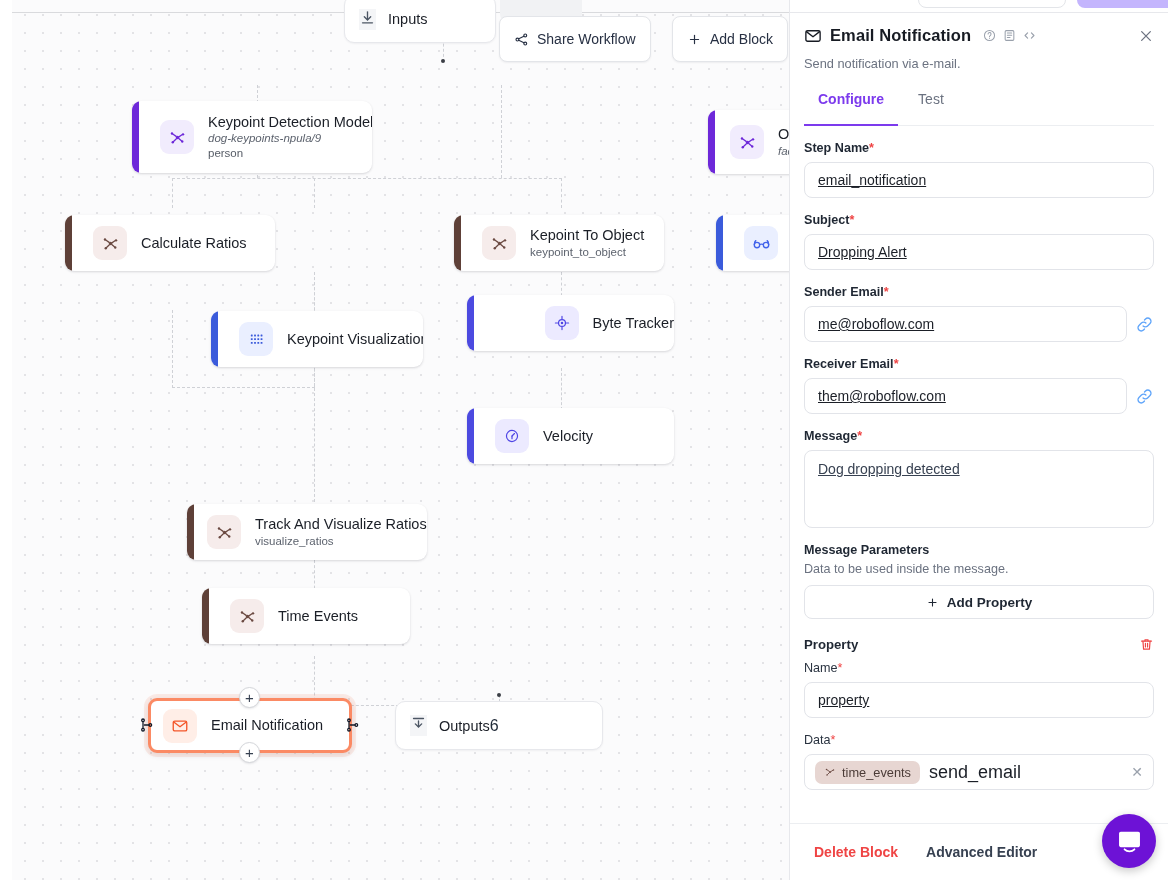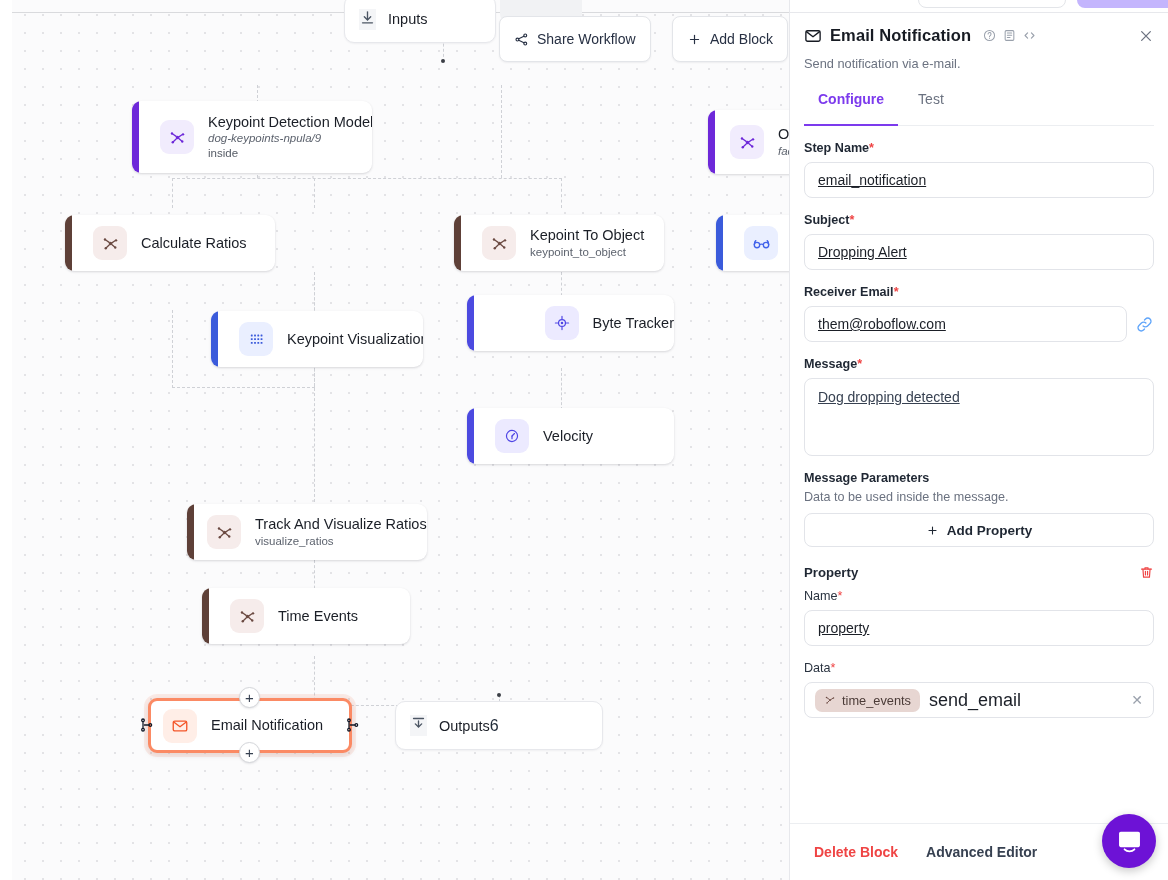--- a/index.html
+++ b/index.html
@@ -244,21 +244,21 @@
             <circle cx="5" cy="7" r="1.5" fill="#6d28d9" stroke="none"></circle>
             <circle cx="19" cy="8" r="1.5" fill="#6d28d9" stroke="none"></circle>
             <circle cx="6" cy="18" r="1.5" fill="#6d28d9" stroke="none"></circle>
             <circle cx="18" cy="17" r="1.5" fill="#6d28d9" stroke="none"></circle>
             <path d="M10.3 10.6L6 7.6M13.7 11.2L17.7 8.6M10.6 13.5L7 17M13.6 13.2L16.9 16.2"></path>
           </svg>
       </div>
       <div class="ntext">
         <div class="ntitle">Keypoint Detection Model</div>
         <div class="nsub">dog-keypoints-npula/9</div>
-        <div class="nsub2">inside</div>
+        <div class="nsub2">person</div>
       </div>
     </div>
 
     <div class="node" style="left:696px; top:110px; width:200px; height:64px;">
       <div class="accent" style="background:#6d28d9;"></div>
       <div class="nicon" style="background:#f1ecfd; margin-left:22px;">
         <svg viewBox="0 0 24 24" width="19" height="19" fill="none" stroke="#6d28d9" stroke-width="1.6" stroke-linecap="round" stroke-linejoin="round">
             <circle cx="12" cy="12" r="2.1" fill="#6d28d9" stroke="none"></circle>
             <circle cx="5" cy="7" r="1.5" fill="#6d28d9" stroke="none"></circle>
             <circle cx="19" cy="8" r="1.5" fill="#6d28d9" stroke="none"></circle>
@@ -521,20 +521,32 @@
         </div>
       </div>
 
       <div class="fld">
         <div class="flabel"><span>Subject</span><span class="req">*</span></div>
         <div class="inwrap">
           <input class="input" type="text" value="Dropping Alert" style="">
         </div>
       </div>
 
+      <div class="fld">
+        <div class="flabel"><span>Sender Email</span><span class="req">*</span></div>
+        <div class="inwrap">
+          <input class="input" type="text" value="me@roboflow.com" style="">
+          <span class="linkico">
+            <svg viewBox="0 0 24 24" width="19" height="19" fill="none" stroke="#60a5fa" stroke-width="1.7" stroke-linecap="round" stroke-linejoin="round">
+                <path d="M10.2 13.8a4 4 0 005.7 0l3.1-3.1a4 4 0 10-5.7-5.7l-1.3 1.3"></path>
+                <path d="M13.8 10.2a4 4 0 00-5.7 0l-3.1 3.1a4 4 0 105.7 5.7l1.3-1.3"></path>
+              </svg>
+          </span>
+        </div>
+      </div>
 
       <div class="fld">
         <div class="flabel"><span>Receiver Email</span><span class="req">*</span></div>
         <div class="inwrap">
           <input class="input" type="text" value="them@roboflow.com" style="">
           <span class="linkico">
             <svg viewBox="0 0 24 24" width="19" height="19" fill="none" stroke="#60a5fa" stroke-width="1.7" stroke-linecap="round" stroke-linejoin="round">
                 <path d="M10.2 13.8a4 4 0 005.7 0l3.1-3.1a4 4 0 10-5.7-5.7l-1.3 1.3"></path>
                 <path d="M13.8 10.2a4 4 0 00-5.7 0l-3.1 3.1a4 4 0 105.7 5.7l1.3-1.3"></path>
               </svg>

